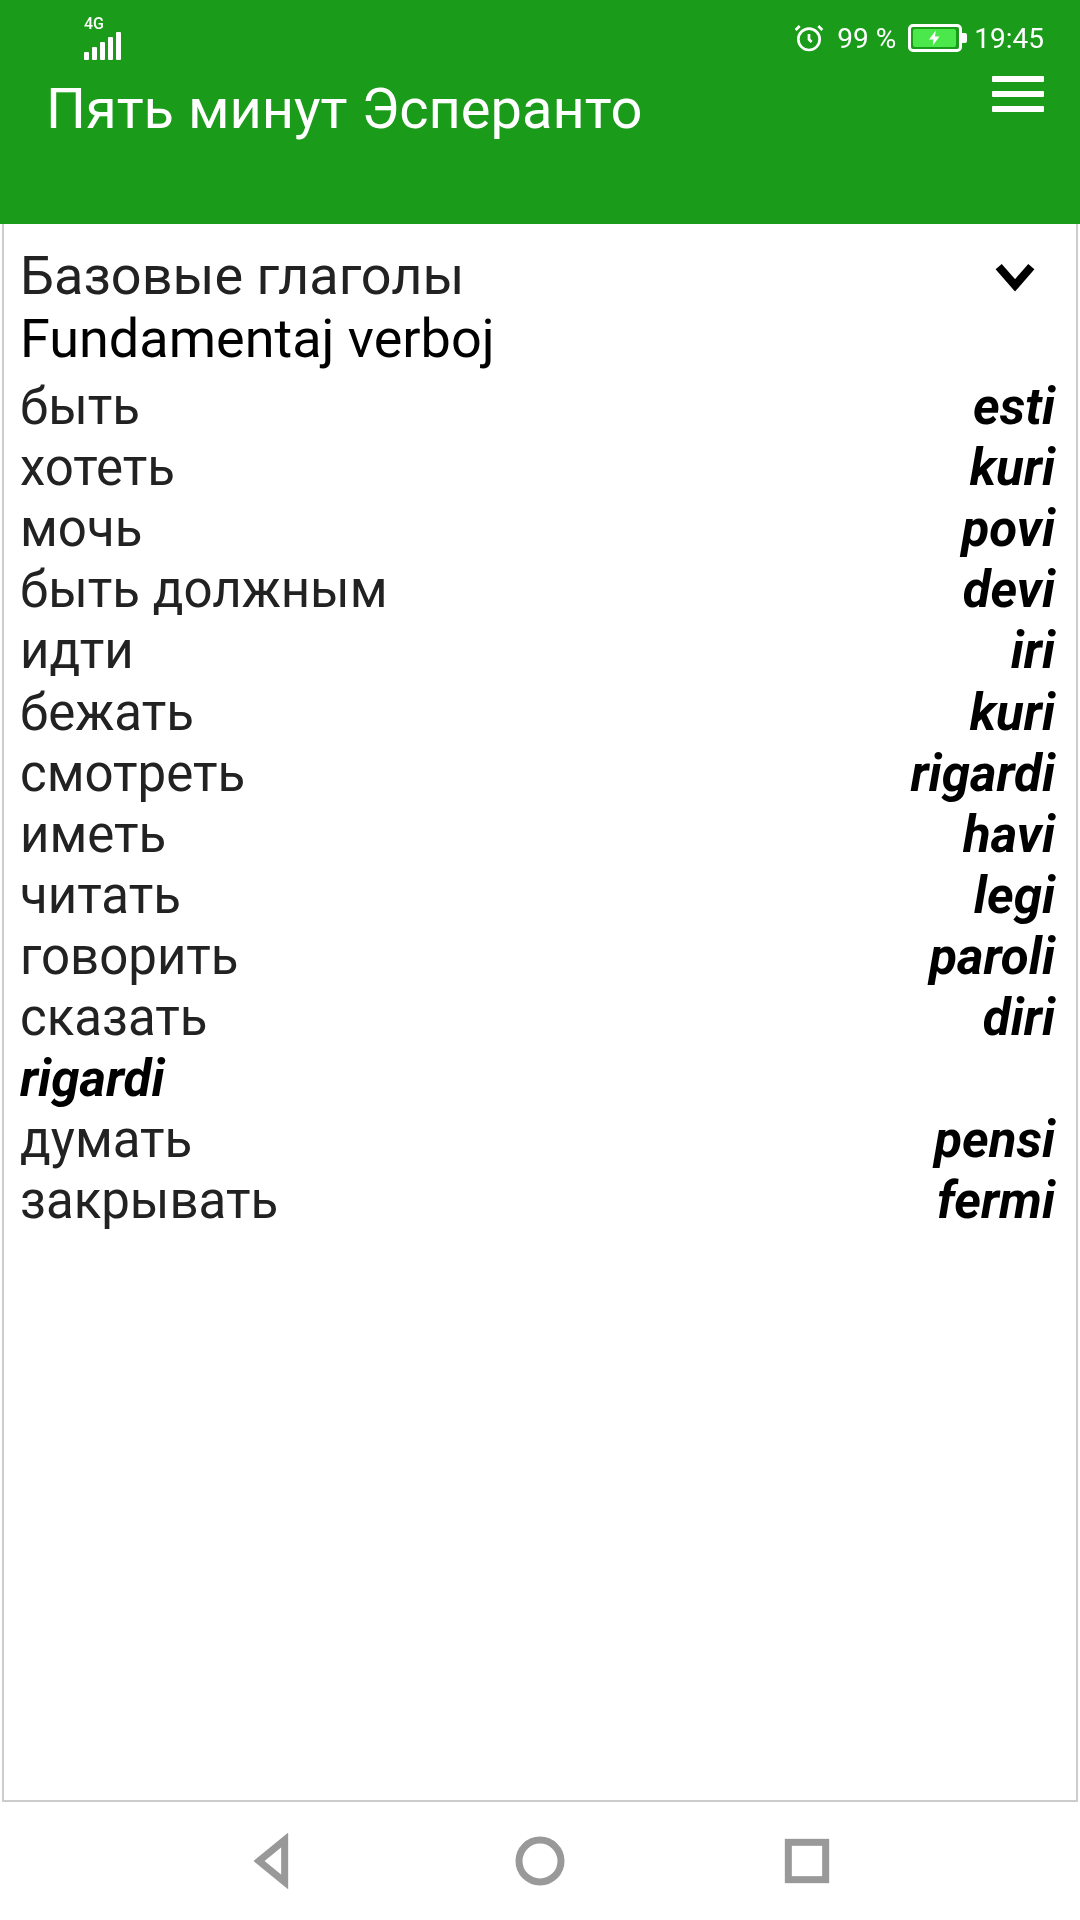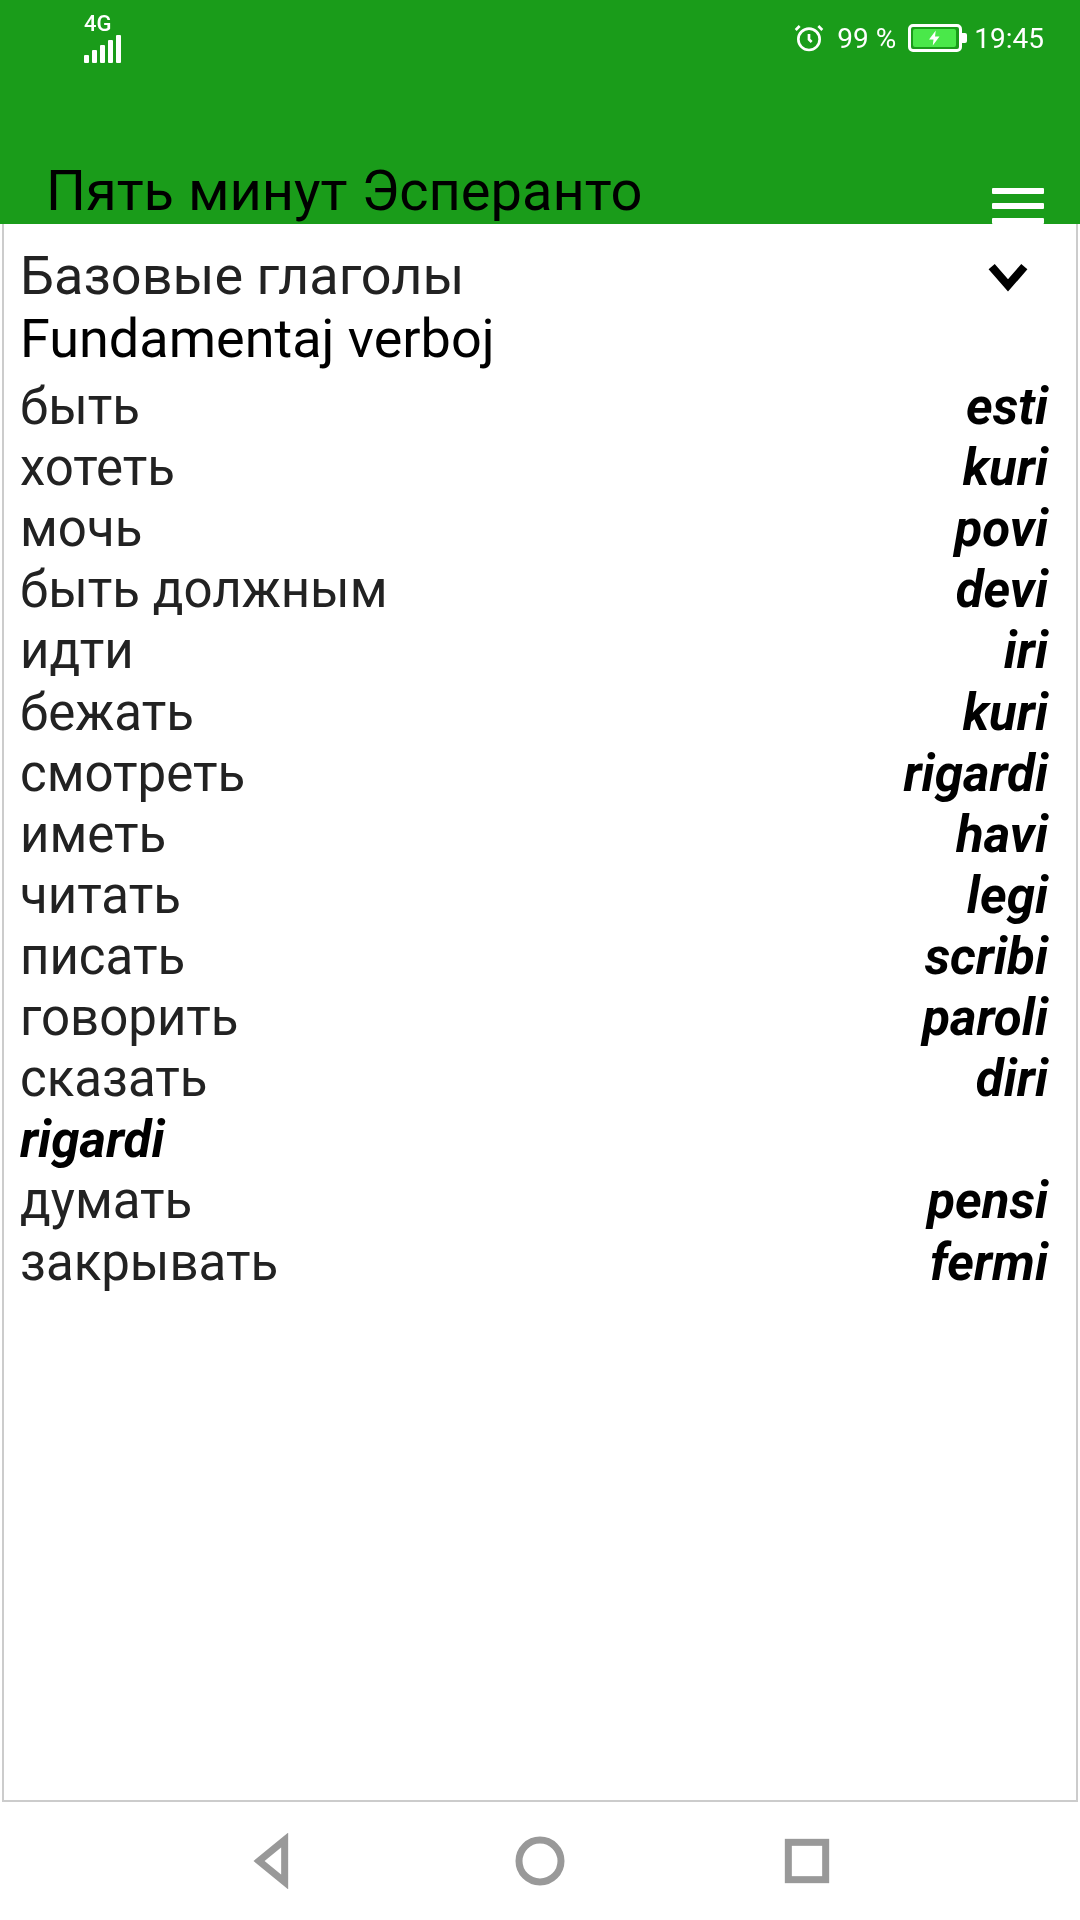--- a/index.html
+++ b/index.html
@@ -24,21 +24,21 @@
       justify-content: space-between;
       padding: 0 36px 0 84px;
       font-size: 28px;
     }
     .status-left {
       display: flex;
       align-items: center;
       gap: 6px;
     }
     .network-label {
-      font-size: 22px;
+      font-size: 16px;
       font-weight: 500;
       line-height: 1;
     }
     .signal-bars {
       display: flex;
       align-items: flex-end;
       gap: 3px;
       height: 28px;
     }
     .signal-bars span {
@@ -91,44 +91,44 @@
     }
     .battery-bolt {
       position: relative;
       z-index: 1;
       width: 18px;
       height: 18px;
     }
     .app-bar {
       height: 148px;
       background: #1a9c1a;
-      color: #000000;
-      display: flex;
-      align-items: flex-end;
+      color: #ffffff;
+      display: flex;
+      align-items: flex-start;
       justify-content: space-between;
       padding: 0 36px 0 46px;
     }
     .app-title {
       font-size: 56px;
       font-weight: 400;
     }
     .hamburger {
       width: 52px;
       height: 36px;
       display: flex;
       flex-direction: column;
       justify-content: space-between;
     }
     .hamburger span {
       height: 6px;
       background: #fff;
       border-radius: 1px;
     }
     .content {
-      padding: 16px 28px 0 16px;
+      padding: 16px 21px 0 16px;
       border: 2px solid #ccc;
       border-top: none;
       margin: 0 2px;
       height: calc(100% - 76px - 148px - 118px);
       overflow: hidden;
     }
     .section-header {
       display: flex;
       align-items: center;
       justify-content: space-between;
@@ -275,24 +275,20 @@
       </div>
       <div class="vocab-row">
         <span class="vocab-ru">иметь</span>
         <span class="vocab-eo">havi</span>
       </div>
       <div class="vocab-row">
         <span class="vocab-ru">читать</span>
         <span class="vocab-eo">legi</span>
       </div>
       <div class="vocab-row">
-        <span class="vocab-ru">писать</span>
-        <span class="vocab-eo">scribi</span>
-      </div>
-      <div class="vocab-row">
         <span class="vocab-ru">говорить</span>
         <span class="vocab-eo">paroli</span>
       </div>
       <div class="vocab-row">
         <span class="vocab-ru">сказать</span>
         <span class="vocab-eo">diri</span>
       </div>
       <div class="vocab-row">
         <span class="vocab-eo">rigardi</span>
       </div>

